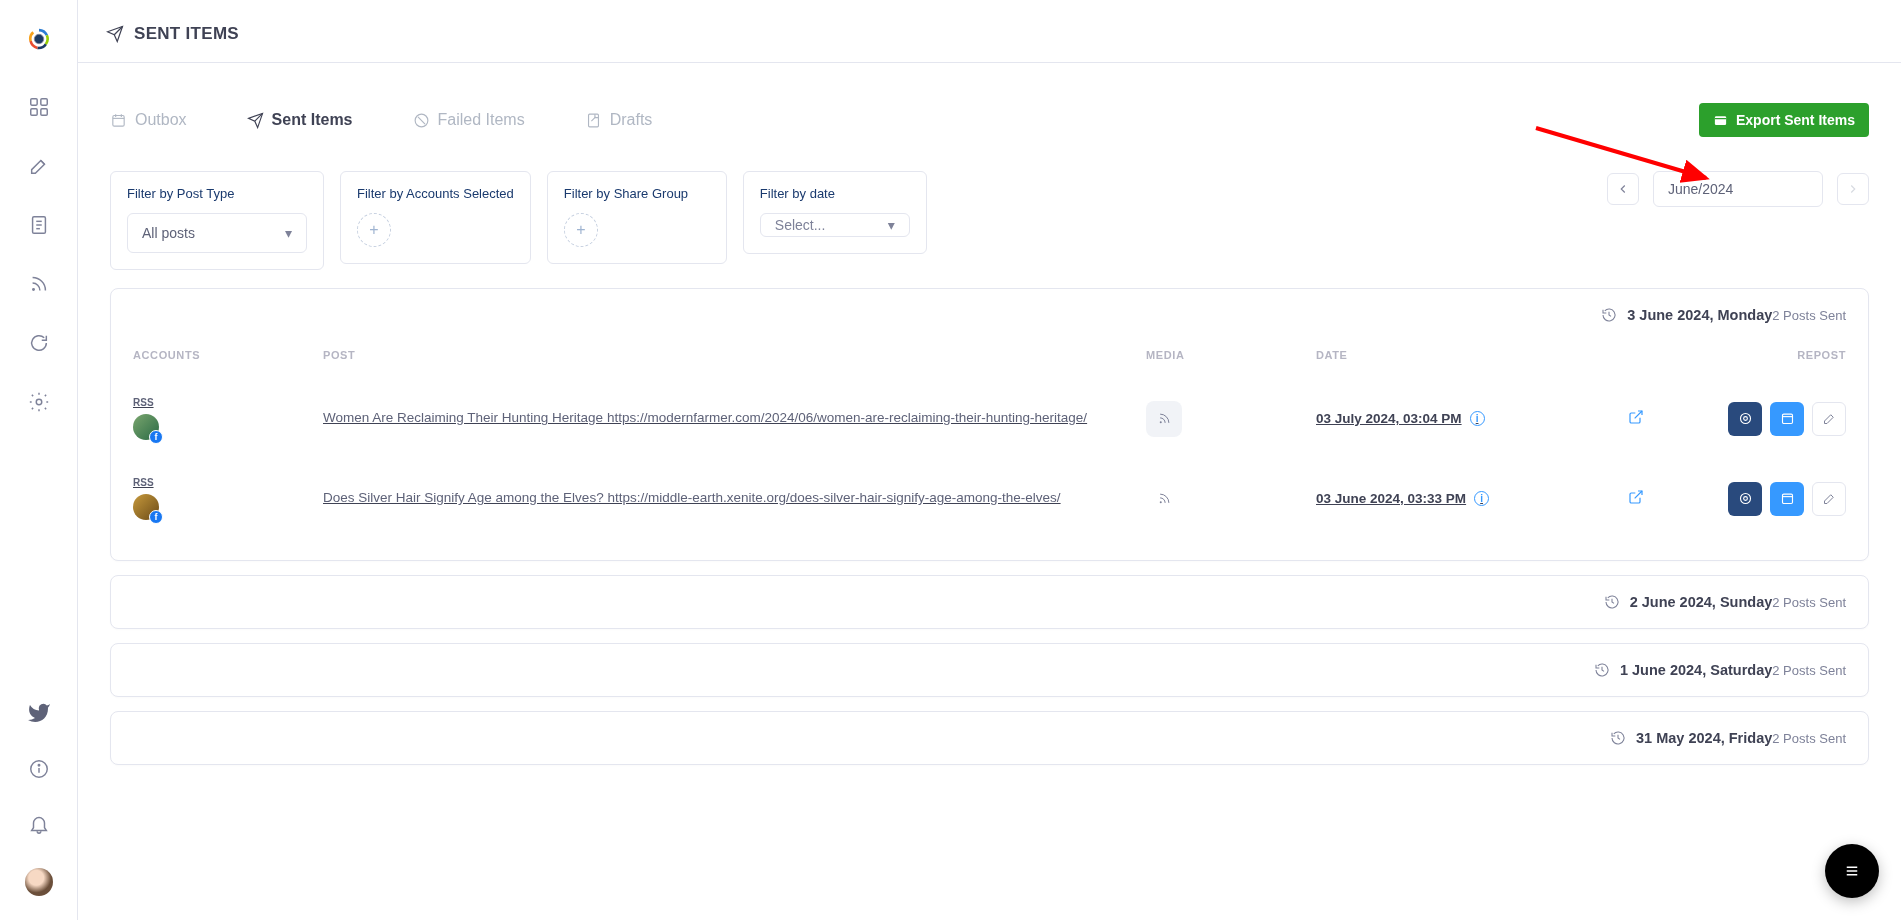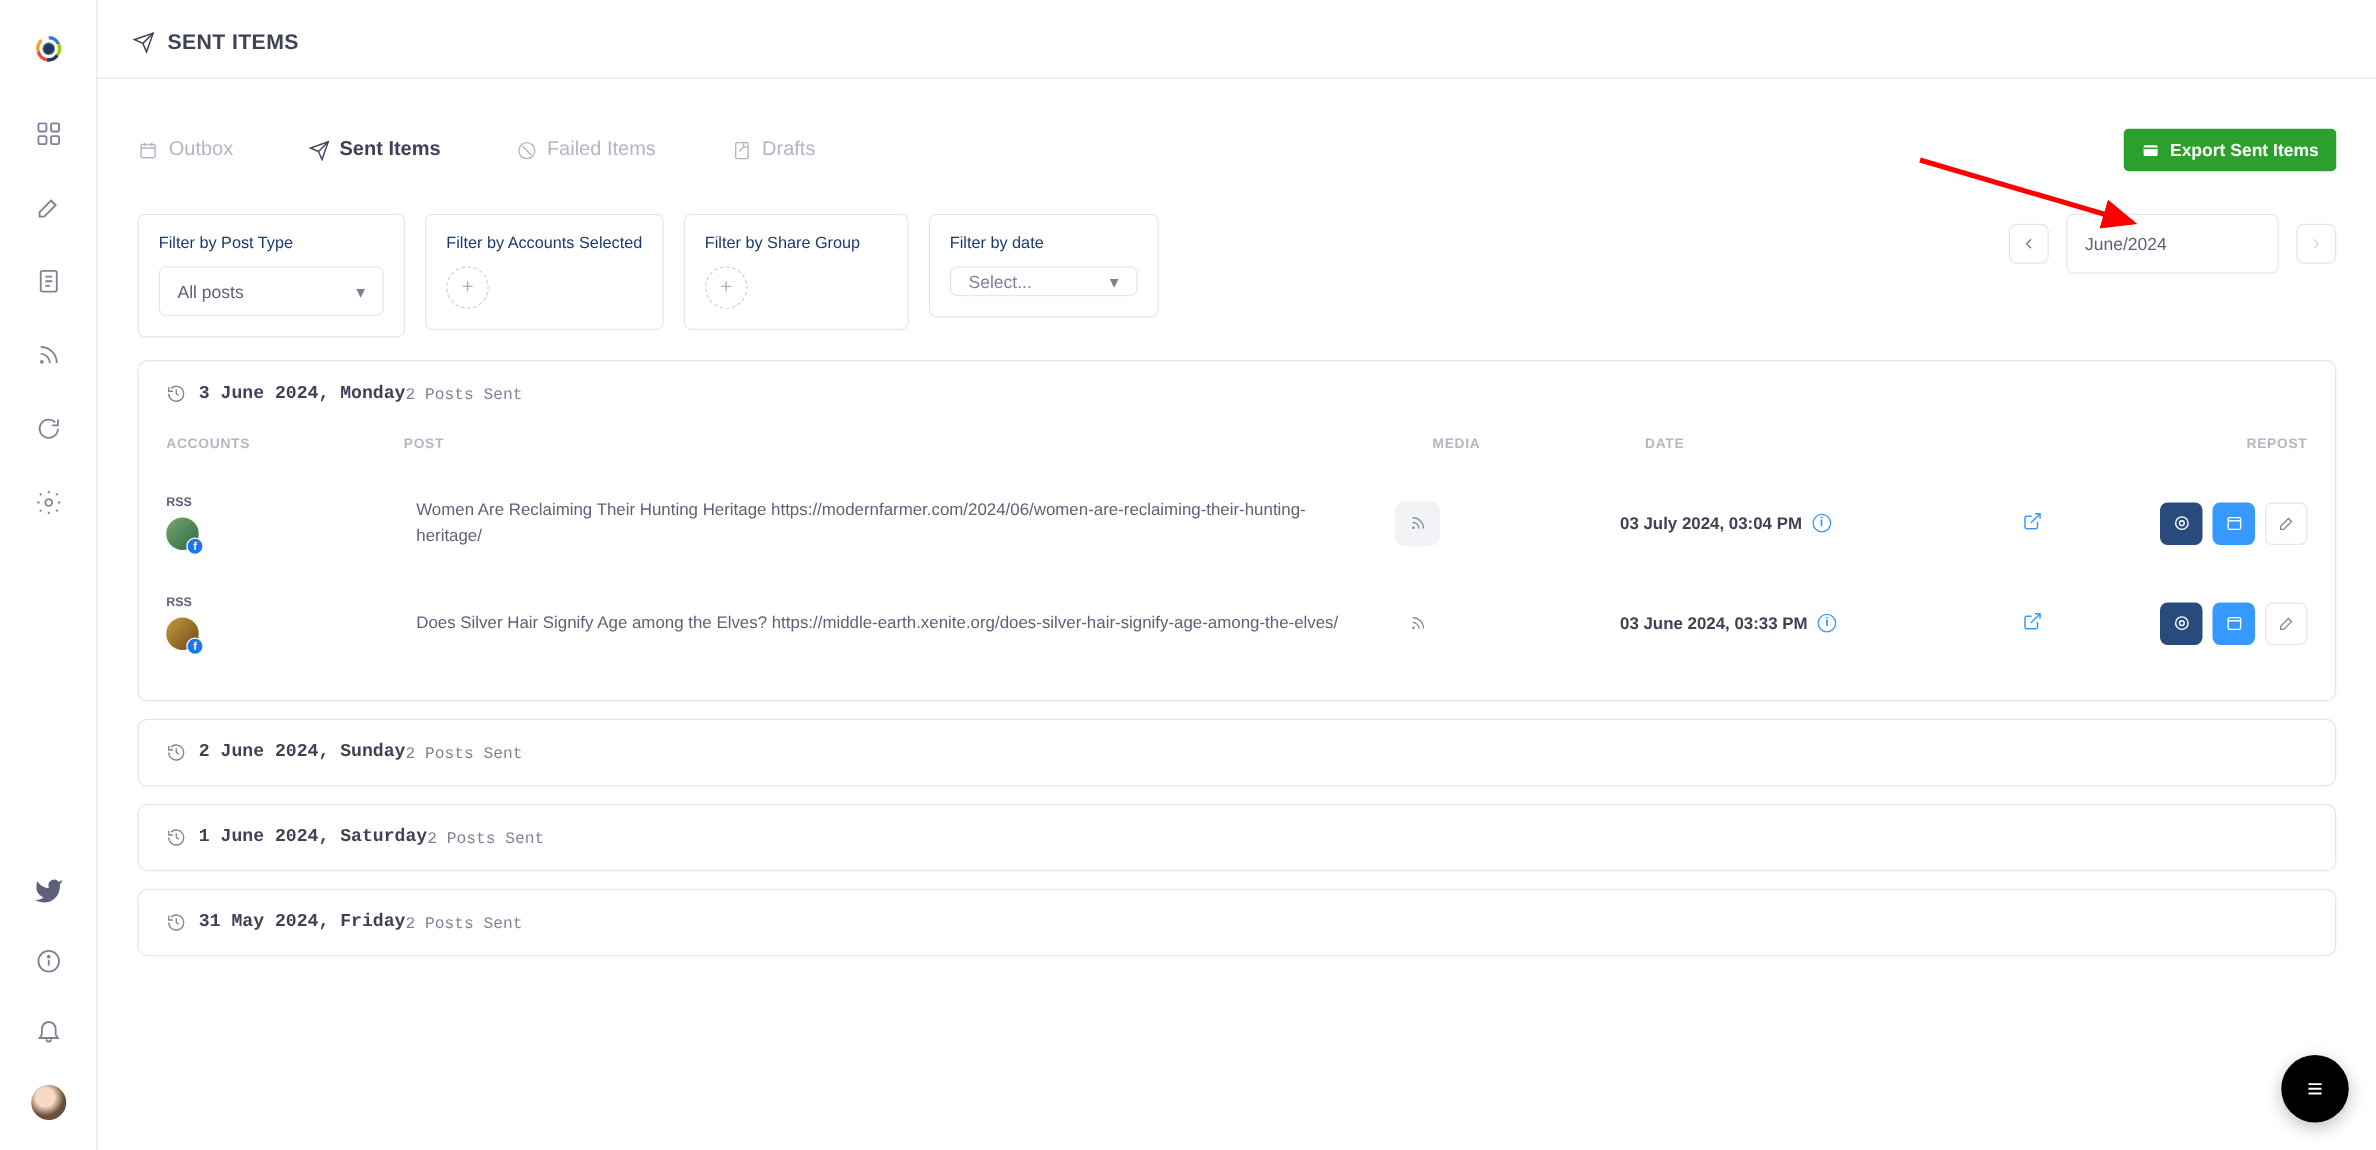--- a/index.html
+++ b/index.html
@@ -80,35 +80,35 @@
     width:34px; height:34px; border-radius:50%; border:1px dashed #c6d0e0;
     display:flex; align-items:center; justify-content:center; color:#9fb4d1; font-size:16px; cursor:pointer;
   }
   .date-select { border:1px solid var(--border); border-radius:6px; height:24px; padding:0 14px; display:flex; align-items:center; justify-content:space-between; color:#7e8299; min-width:150px; cursor:pointer; }
   .month-nav { margin-left:auto; display:flex; align-items:center; gap:14px; }
   .nav-btn {
     width:32px; height:32px; border:1px solid var(--border); border-radius:6px; display:flex;align-items:center;justify-content:center; color:#7e8299; cursor:pointer;
   }
   .nav-btn.disabled { color:#d7dae1; cursor:default; }
   .month-box {
-    border:1px solid var(--border); border-radius:6px; height:48px; min-width:170px; display:flex; align-items:center; padding:0 14px; color:#5e6278; cursor:pointer;
+    border:1px solid var(--border); border-radius:6px; height:36px; min-width:170px; display:flex; align-items:center; padding:0 14px; color:#5e6278; cursor:pointer;
   }
   .group-card {
     border:1px solid var(--border); border-radius:8px; background:#fff; margin-bottom:14px;
     box-shadow: 0 1px 2px rgba(0,0,0,.02);
   }
-  .group-header { display:flex; align-items:center; justify-content:flex-start; padding:18px 22px; cursor:pointer;font-family:Liberation Mono, monospace; }
+  .group-header { display:flex; align-items:center; justify-content:flex-end; padding:18px 22px; cursor:pointer; }
   .group-title { display:flex; align-items:center; gap:10px; font-weight:600; color:#3f4254; font-size:14.5px; }
   .group-title svg { width:16px; height:16px; stroke:#7e8299; fill:none; stroke-width:1.6; }
   .group-count { font-size:13px; color:#7e8299; }
   .table { padding: 0 22px 22px; }
   .thead { display:grid; grid-template-columns: 190px 1fr 170px 260px 120px 150px; gap:0; padding:8px 0 18px; }
   .th { font-size:11px; letter-spacing:.6px; color:var(--gray-400); font-weight:600; text-transform:uppercase; }
   .th.right { text-align:right; }
-  .trow { display:grid; grid-template-columns: 190px 1fr 170px 260px 120px 150px; gap:10px; align-items:center; padding:18px 0; }
+  .trow { display:grid; grid-template-columns: 190px 1fr 170px 260px 120px 150px; align-items:center; padding:18px 0;text-decoration:underline; }
   .trow + .trow { border-top: 1px solid transparent; }
   .acct-cell .rss { font-size:10px; font-weight:700; color:#5e6278; margin-bottom:6px; }
   .acct-avatar { width:26px; height:26px; border-radius:50%; position:relative; }
   .acct-avatar .base { width:100%; height:100%; border-radius:50%; background:linear-gradient(135deg,#7aa66e,#2b6a45); }
   .acct-avatar.brown .base { background:linear-gradient(135deg,#c79a3c,#6b4a17); }
   .acct-avatar .badge-fb { position:absolute; right:-4px; bottom:-4px; width:14px; height:14px; border-radius:50%; background:#1877f2; display:flex;align-items:center;justify-content:center; color:#fff; font-size:9px; font-weight:700; border:1.5px solid #fff; }
   .post-cell { color:#5e6278; font-size:13.5px; line-height:1.55; padding-right:30px; }
   .media-box { width:36px; height:36px; border-radius:8px; background:#f1f3f7; display:flex;align-items:center;justify-content:center; }
   .media-box svg { width:15px; height:15px; stroke:#7e8299; fill:none; stroke-width:1.6; }
   .date-cell { color:#3f4254; font-weight:600; display:flex; align-items:center; gap:8px; font-size:13.5px; }

